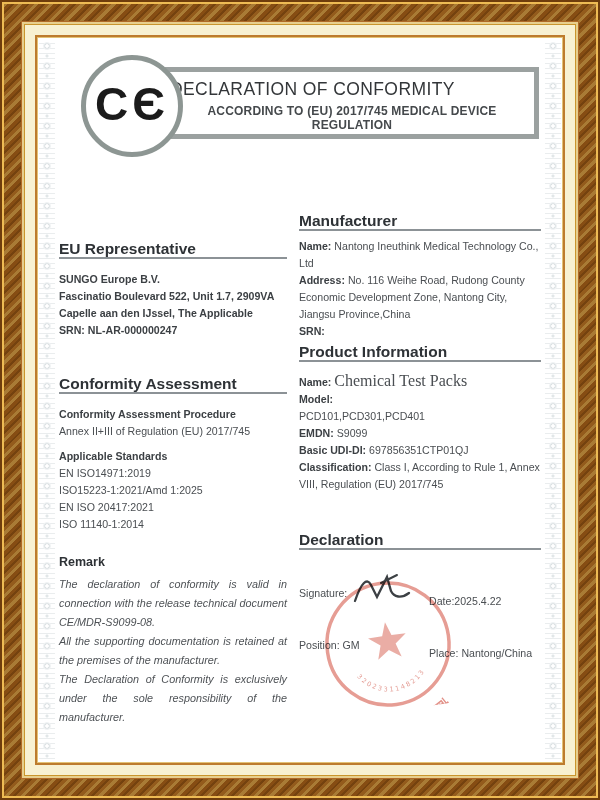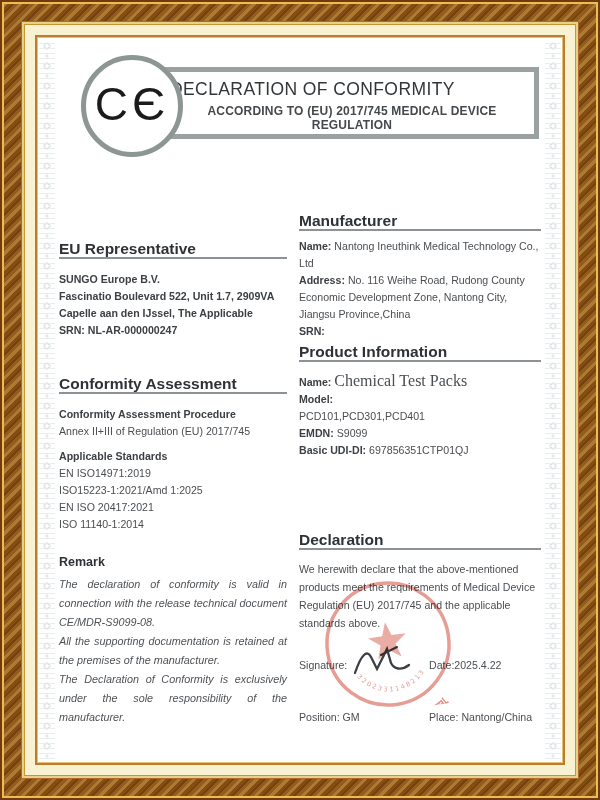--- a/index.html
+++ b/index.html
@@ -23,36 +23,36 @@
     background-size:16px 20px,16px 20px,3px 20px;}
   .lace.left{left:2px;}
   .lace.right{right:2px;}
 
   
   .hdr-box{position:absolute;left:128px;top:30px;width:364px;height:62px;border:5px solid #9ba1a0;background:#fff;}
   .hdr-title{margin-top:7px;text-align:left;font-size:17.5px;font-weight:normal;color:#333639;letter-spacing:.4px;}
   .hdr-sub{margin-top:4px;text-align:center;font-size:12px;font-weight:bold;color:#45494c;letter-spacing:.2px;}
   .ce{position:absolute;left:44px;top:18px;width:92px;height:92px;border-radius:50%;
       background:#fff;border:5px solid #8d9693;display:flex;align-items:center;justify-content:center;}
-  .ce span{font-size:46px;font-weight:normal;color:#1b1b1b;letter-spacing:4px;transform:translateY(-2px);}
+  .ce span{font-size:46px;font-weight:bold;color:#1b1b1b;letter-spacing:4px;transform:translateY(-2px);}
 
   
   .col{position:absolute;color:#4a4e52;font-size:10.6px;line-height:17px;}
   .col-left{left:22px;top:155px;width:228px;}
   .col-right{left:262px;top:125px;width:242px;}
   .sec{position:absolute;left:0;right:0;}
   h2{margin:16px 0 0 0;font-size:15.5px;font-weight:bold;color:#2e3236;
      border-bottom:2px solid #8c9296;}
   .b{font-weight:bold;color:#3c4044;}
   .serif{font-family:"Liberation Serif",serif;font-size:16px;}
   .gap{height:8px;}
   .remark-h{font-size:12.5px;font-weight:bold;color:#2e3236;margin:0 0 4px 0;}
   .remark p{margin:0;font-style:italic;text-align:justify;font-size:10.8px;line-height:19px;color:#4e5256;}
   .sigrow{position:relative;height:22px;}
-  .sigrow .right-cell{position:absolute;left:130px;top:0;}
+  .sigrow .right-cell{position:absolute;left:130px;top:8px;}
 
   .sig-svg{position:absolute;left:52px;top:-14px;}
   .stamp{position:absolute;left:284px;top:540px;width:134px;height:134px;mix-blend-mode:multiply;transform:rotate(-8deg);}
 </style>
 </head>
 <body>
 
 <div id="cert">
   <div class="frame"></div>
   <div class="mat"></div>
@@ -110,26 +110,26 @@
       </div>
 
       <div class="sec" style="top:165px;">
         <h2>Product Information</h2>
         <div style="height:10px;"></div>
         <div><span class="b">Name:</span> <span class="serif">Chemical Test Packs</span></div>
         <div class="b">Model:</div>
         <div>PCD101,PCD301,PCD401</div>
         <div><span class="b">EMDN:</span> <span>S9099</span></div>
         <div><span class="b">Basic UDI-DI:</span> <span>697856351CTP01QJ</span></div>
+        <div><span class="b">Classification:</span> <span>Class I, According to Rule 1, Annex VIII, Regulation (EU) 2017/745</span></div>
       </div>
 
       <div class="sec" style="top:353px;">
         <h2>Declaration</h2>
         <div style="height:10px;"></div>
-        <div style="line-height:18px;">We herewith declare that the above-mentioned products meet the requirements of Medical Device Regulation (EU) 2017/745 and the applicable standards above.</div>
         <div style="height:25px;"></div>
         <div class="sigrow">
           <span>Signature:</span>
           <svg class="sig-svg" width="62" height="36" viewBox="0 0 62 36">
             <path d="M4 30 C 10 12 16 6 20 14 L 26 26 L 36 6 L 40 20 C 43 26 50 28 58 22" fill="none" stroke="#3c4044" stroke-width="2.3" stroke-linecap="round"></path>
             <path d="M30 12 L 46 4" fill="none" stroke="#3c4044" stroke-width="2" stroke-linecap="round"></path>
           </svg>
           <span class="right-cell">Date:2025.4.22</span>
         </div>
         <div style="height:30px;"></div>

